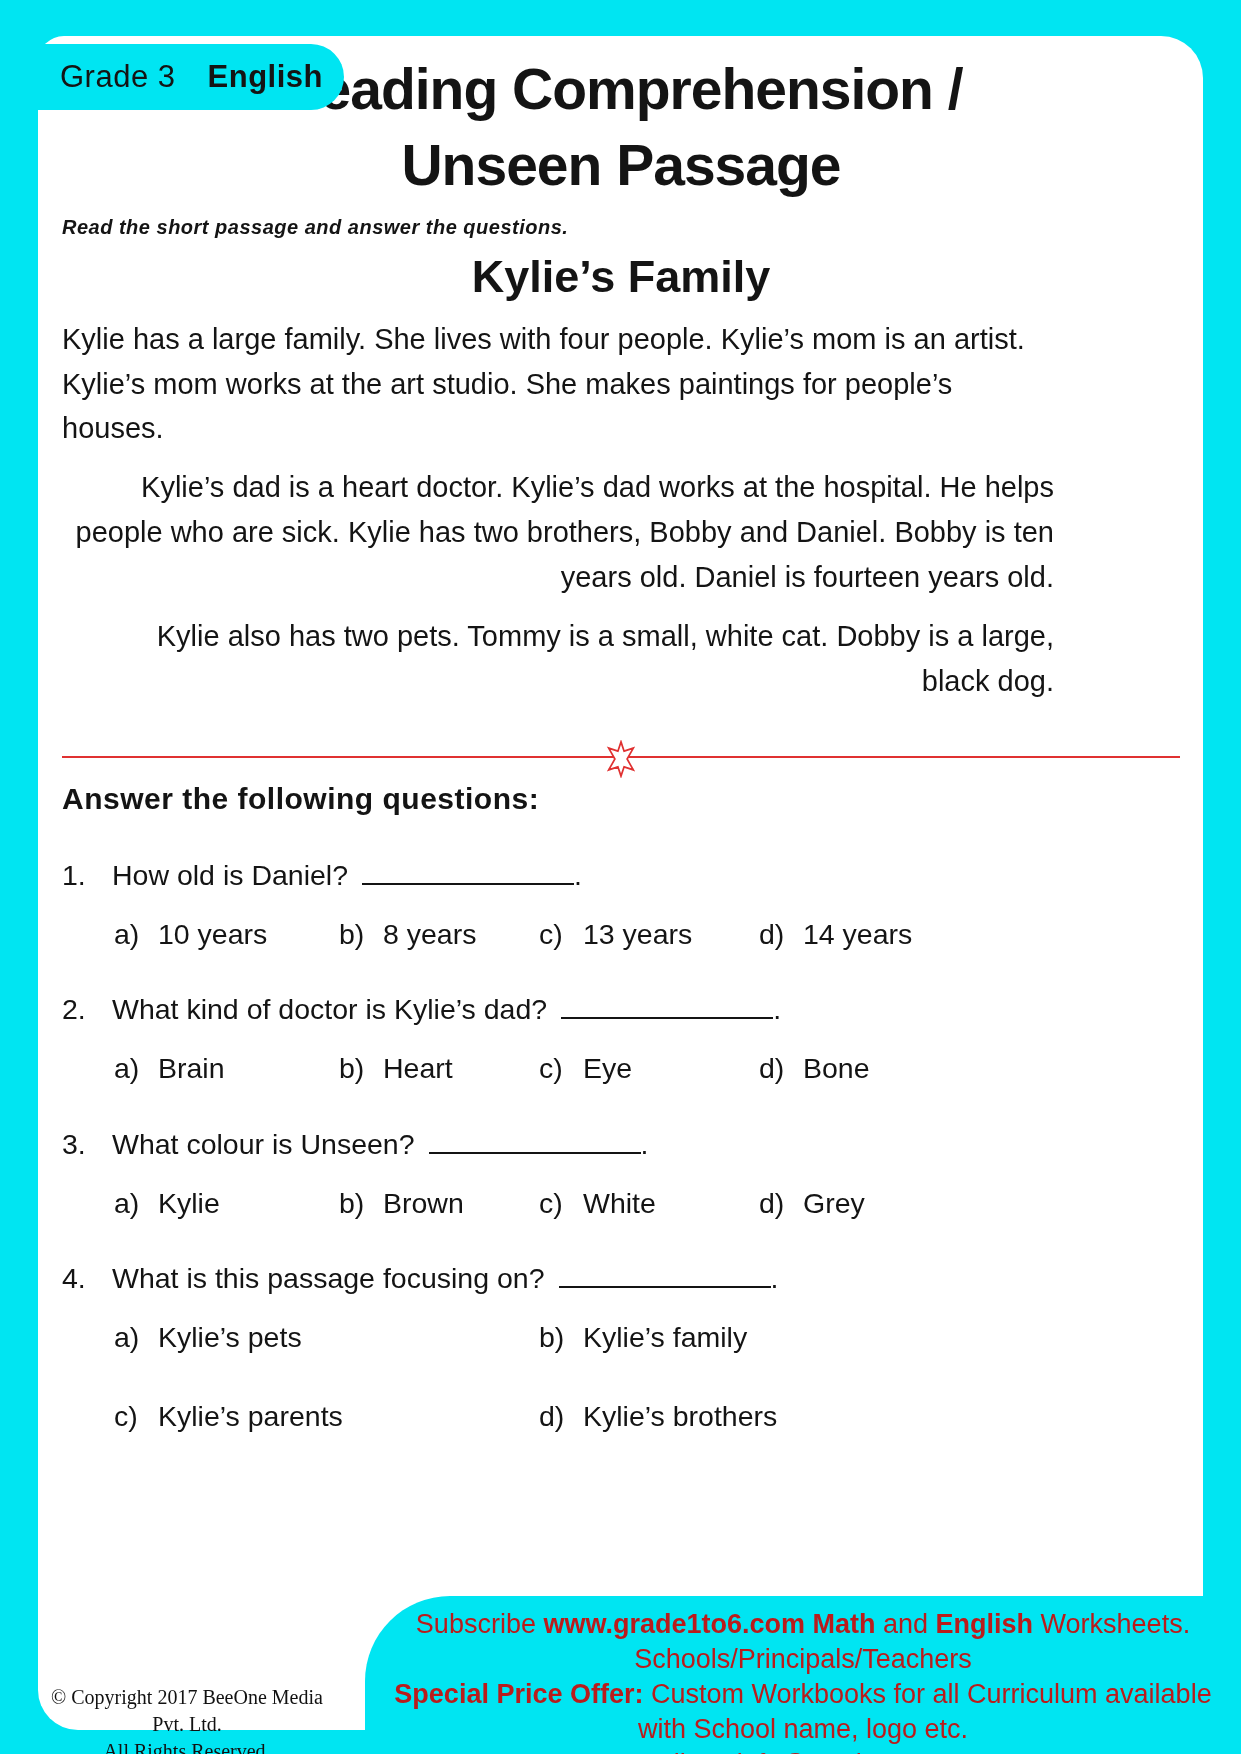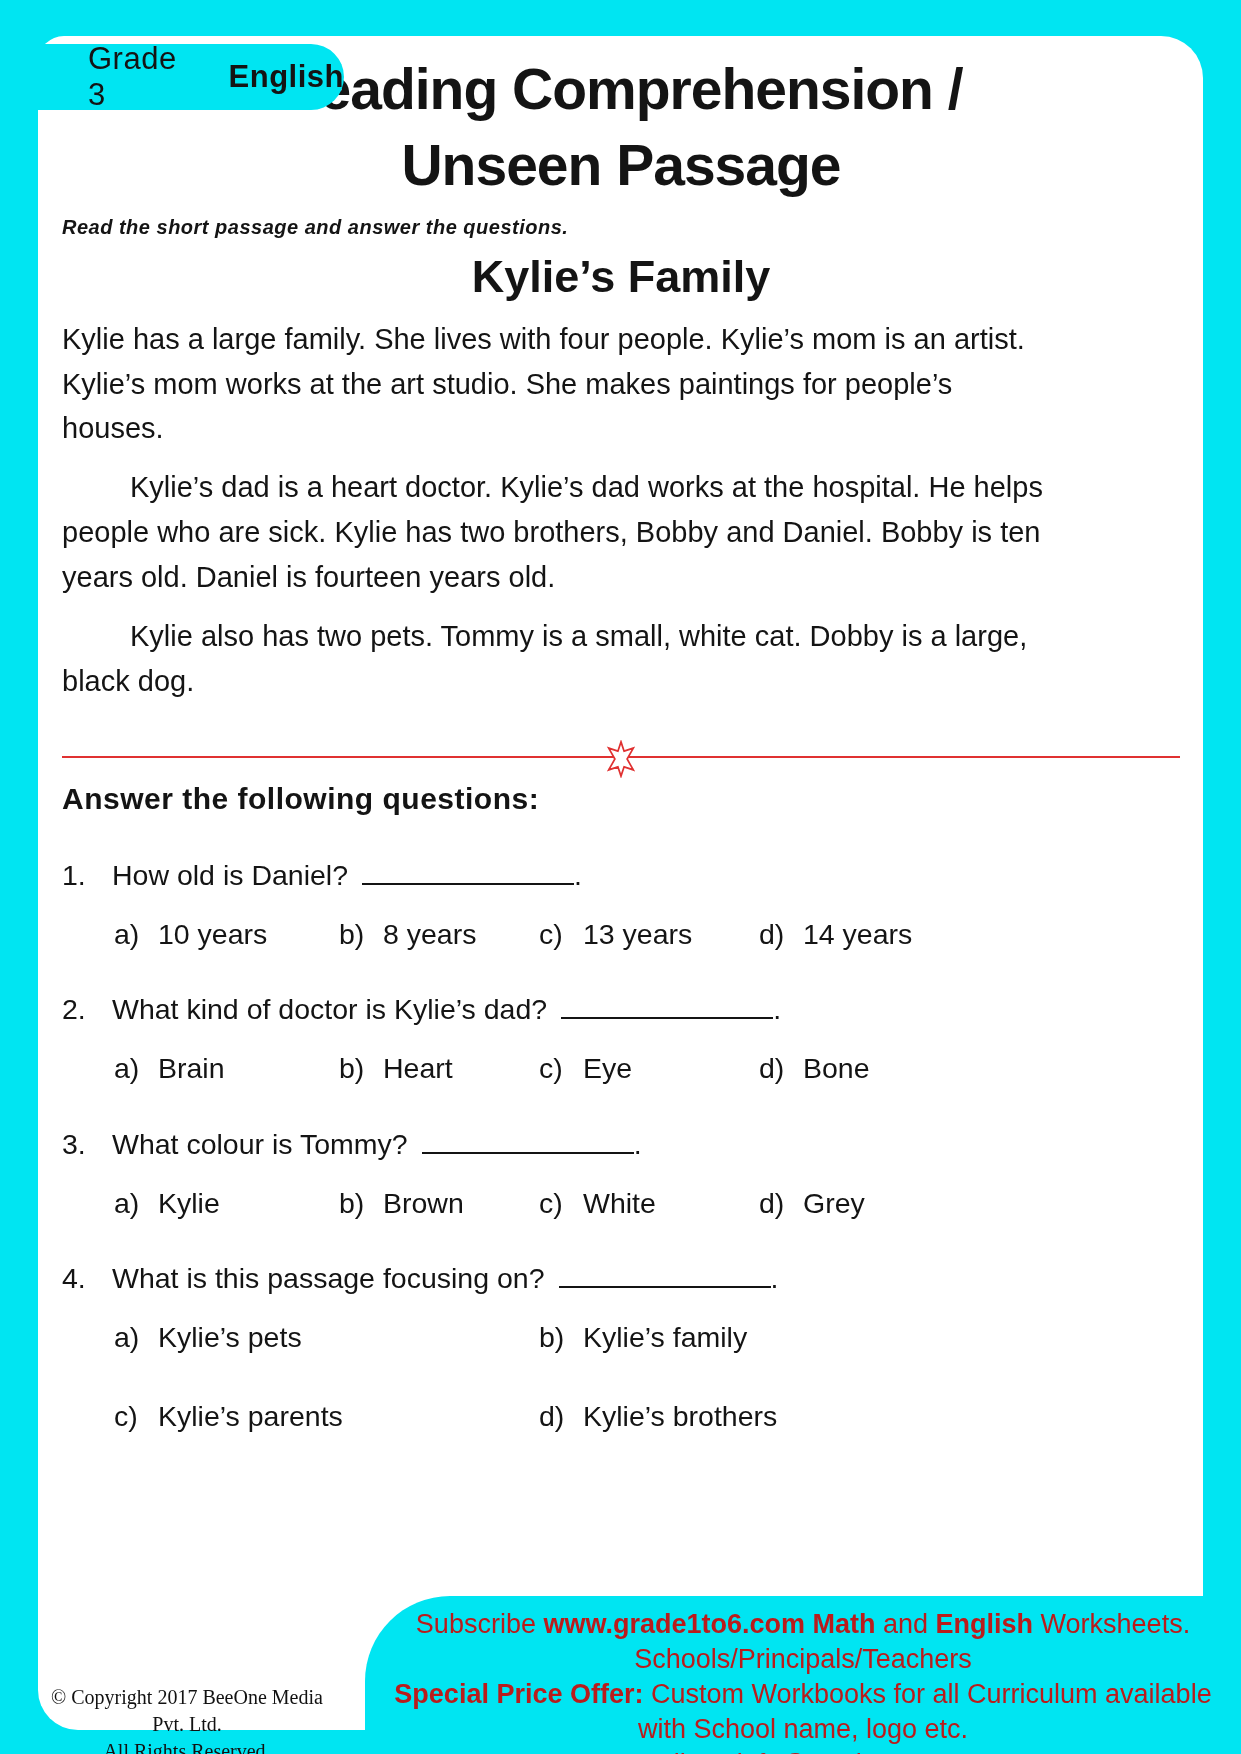--- a/index.html
+++ b/index.html
@@ -18,21 +18,21 @@
     border-radius:26px 42px 14px 40px;
   }
   
   .grade-pill {
     position:absolute;
     left:0; top:44px;
     width:344px; height:66px;
     background:#00e5f2;
     border-radius:0 36px 36px 0;
     display:flex; align-items:center;
-    padding-left:88px;
+    padding-left:60px;
     z-index:3;
     font-size:31px;
   }
   .grade-pill .grade { font-weight:400; letter-spacing:.5px; }
   .grade-pill .subject { font-weight:700; margin-left:32px; letter-spacing:.5px; }
 
   .content {
     position:absolute;
     left:62px; top:52px;
     width:1118px;
@@ -58,21 +58,21 @@
     text-align:center;
     font-size:45px;
     font-weight:700;
   }
   .passage p {
     width:992px;
     font-size:29px;
     line-height:1.55;
     margin-top:14px;
   }
-  .passage p.indent { text-indent:68px; }
+  .passage p.indent { text-indent:68px;text-align:right; }
 
   .divider {
     position:relative;
     margin-top:36px;
     height:36px;
     width:100%;
   }
   .divider .line {
     position:absolute;
     left:0; right:0; top:16px;
@@ -230,21 +230,21 @@
       <div class="option">
           <span class="opt-letter">d)</span>
           <span>Bone</span>
         </div>
     </div>
   </div>
 
   <div class="question">
     <div class="q-line">
       <span class="q-num">3.</span>
-      <span class="q-text">What colour is Tommy?</span>
+      <span class="q-text">What colour is Unseen?</span>
       <span class="blank"></span>
         <span>.</span>
     </div>
     <div class="options">
       <div class="option">
           <span class="opt-letter">a)</span>
           <span>Kylie</span>
         </div>
       <div class="option">
           <span class="opt-letter">b)</span>

